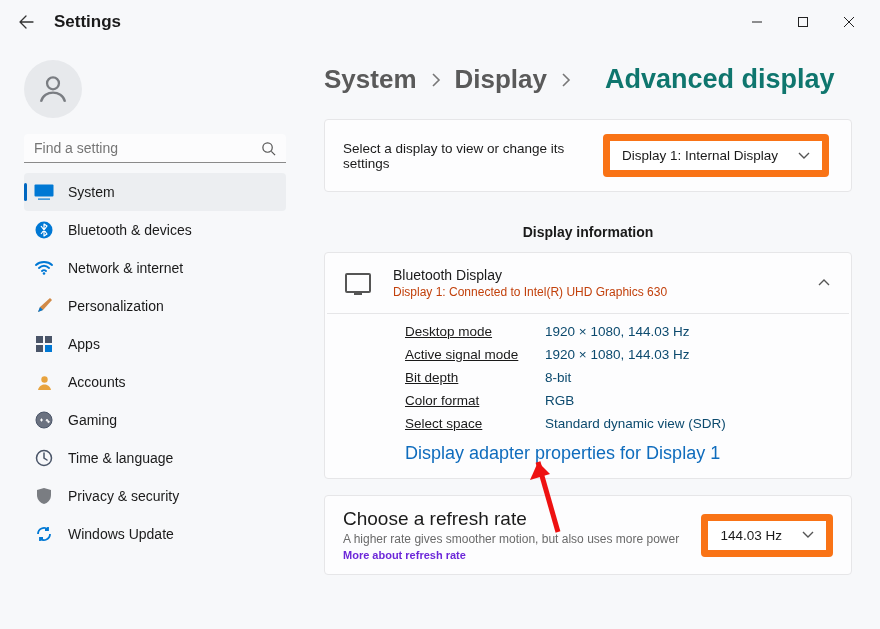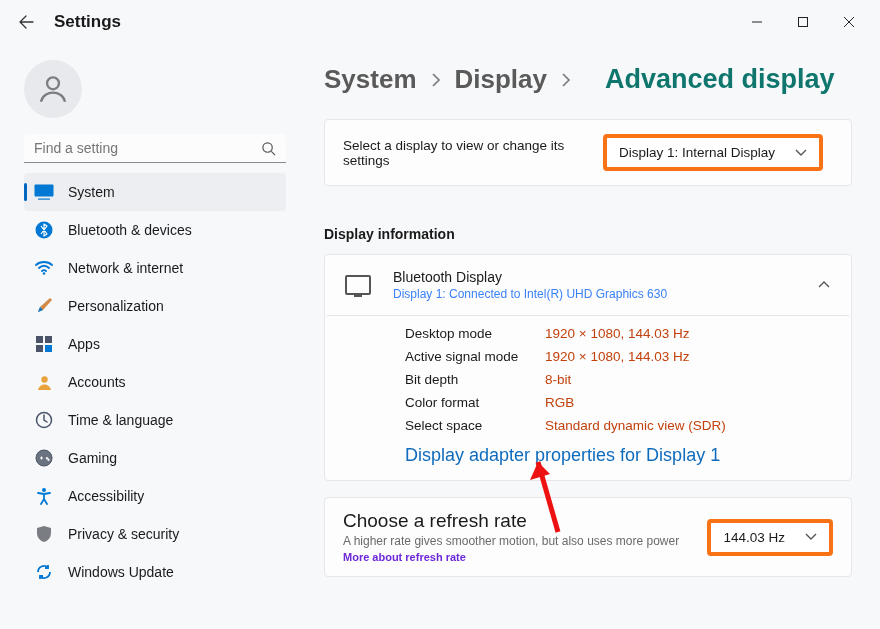--- a/index.html
+++ b/index.html
@@ -20,31 +20,31 @@
   .nav-ic { width: 20px; height: 20px; display:flex; align-items:center; justify-content:center; margin-right: 14px; font-size:16px; }
   .navitem span.label { flex:1; }
   .main { flex:1; padding: 8px 28px 0 24px; overflow-y:auto; }
   .crumbs { display:flex; align-items:center; gap:14px; margin: 12px 0 24px 0; }
   .crumb { font-size: 26px; font-weight: 600; color:#5a5a5a; cursor:pointer; }
   .crumb.active { color:#0f766e; font-size:27px;margin-left:20px; }
   .chev { color:#777; }
   .card { background:#fdfdfe; border:1px solid #e6e6e8; border-radius:4px; margin-bottom: 16px; }
   .card-row { display:flex; align-items:center; padding:14px 18px; }
   .sel-desc { flex:1; font-size:13.5px; color:#1a1a1a; max-width: 260px; }
-  .dropdown { border:4px solid #f97316; border-radius:4px; background:#fff; padding:7px 12px; display:flex; align-items:center; gap:20px; cursor:pointer; font-size:13.5px; }
-  .section-title { font-size:14px; font-weight:600; margin: 40px 0 12px 0; }
+  .dropdown { border:7px solid #f97316; border-radius:4px; background:#fff; padding:7px 12px; display:flex; align-items:center; gap:20px; cursor:pointer; font-size:13.5px; }
+  .section-title { font-size:14px; font-weight:600; margin: 32px 0 12px 0; text-align: center; }
   .expander-head { display:flex; align-items:center; padding:14px 20px; cursor:pointer; }
   .mon-ic { width:26px; height:20px; margin-right:22px; border:2px solid #555; border-radius:2px; position:relative; }
   .mon-ic::after{content:"";position:absolute;left:7px;right:7px;bottom:-4px;height:2px;background:#555;}
   .exp-title { font-size:14px; }
-  .exp-sub { font-size:12px; color:#3b82f6; margin-top:2px; }
+  .exp-sub { font-size:12px; color:#c2410c; margin-top:2px; }
   .exp-body { padding: 6px 20px 14px 80px; }
   .prop-row { display:flex; padding:4px 0; font-size:13.5px; }
-  .prop-label { width:140px; }
-  .prop-val { color:#c2410c; }
+  .prop-label { width:140px;text-decoration:underline; }
+  .prop-val { color:#0c4a6e; }
   .link { color:#0f6cbd; cursor:pointer; margin-top:8px; display:inline-block; font-size:18px; }
   .rate-card .card-row { padding:12px 18px; }
   .rate-text { flex:1; }
   .rate-title { font-size:19px; }
   .rate-sub { font-size:12px; color:#6a6a6a; margin-top:2px; }
   .rate-more { font-size:11px; color:#6d28d9; font-weight:600; cursor:pointer; }
   .arrow { position:absolute; left:530px; top:450px; pointer-events:none; }
 </style>
 </head>
 <body>
@@ -145,44 +145,35 @@
           <svg width="17" height="17" viewBox="0 0 17 17">
             <circle cx="8.5" cy="5.5" r="3.2" fill="#e8a33d"></circle>
             <path d="M2 16c1-4 4-5.5 6.5-5.5s5.5 1.5 6.5 5.5z" fill="#e8a33d"></path>
           </svg>
         </span>
       <span class="label">Accounts</span>
     </div>
     <div class="navitem">
       <span class="nav-ic">
           <svg width="18" height="18" viewBox="0 0 18 18">
-            <circle cx="9" cy="9" r="7.5" stroke="#4a5568" stroke-width="1.5" fill="none"></circle>
-            <path d="M9 4v5l3 2" stroke="#4a5568" stroke-width="1.5" fill="none" stroke-linecap="round"></path>
-          </svg>
-        </span>
-      <span class="label">Time &amp; language</span>
-    </div>
-    <div class="navitem">
-      <span class="nav-ic">
-          <svg width="18" height="18" viewBox="0 0 18 18">
             <circle cx="9" cy="9" r="8" fill="#6b7280"></circle>
             <circle cx="9" cy="9" r="8" fill="none" stroke="#4a5568"></circle>
             <path d="M5 9h3M6.5 7.5v3M12 8.5a.8.8 0 100 1.6.8.8 0 000-1.6M13.5 10a.8.8 0 100 1.6.8.8 0 000-1.6" fill="#fff" stroke="#fff"></path>
           </svg>
         </span>
       <span class="label">Gaming</span>
     </div>
     <div class="navitem">
       <span class="nav-ic">
           <svg width="18" height="18" viewBox="0 0 18 18">
-            <circle cx="9" cy="3" r="2" fill="#0078d4"></circle>
-            <path d="M3 6l6 1 6-1M9 7v5m-3 5l3-5 3 5" stroke="#0078d4" stroke-width="1.8" fill="none" stroke-linecap="round"></path>
-          </svg>
-        </span>
-      <span class="label">Accessibility</span>
+            <circle cx="9" cy="9" r="7.5" stroke="#4a5568" stroke-width="1.5" fill="none"></circle>
+            <path d="M9 4v5l3 2" stroke="#4a5568" stroke-width="1.5" fill="none" stroke-linecap="round"></path>
+          </svg>
+        </span>
+      <span class="label">Time &amp; language</span>
     </div>
     <div class="navitem">
       <span class="nav-ic">
           <svg width="16" height="18" viewBox="0 0 16 18">
             <path d="M8 1l7 2v5c0 5-3.5 8-7 9-3.5-1-7-4-7-9V3l7-2z" fill="#7a7d82"></path>
           </svg>
         </span>
       <span class="label">Privacy &amp; security</span>
     </div>
     <div class="navitem">

